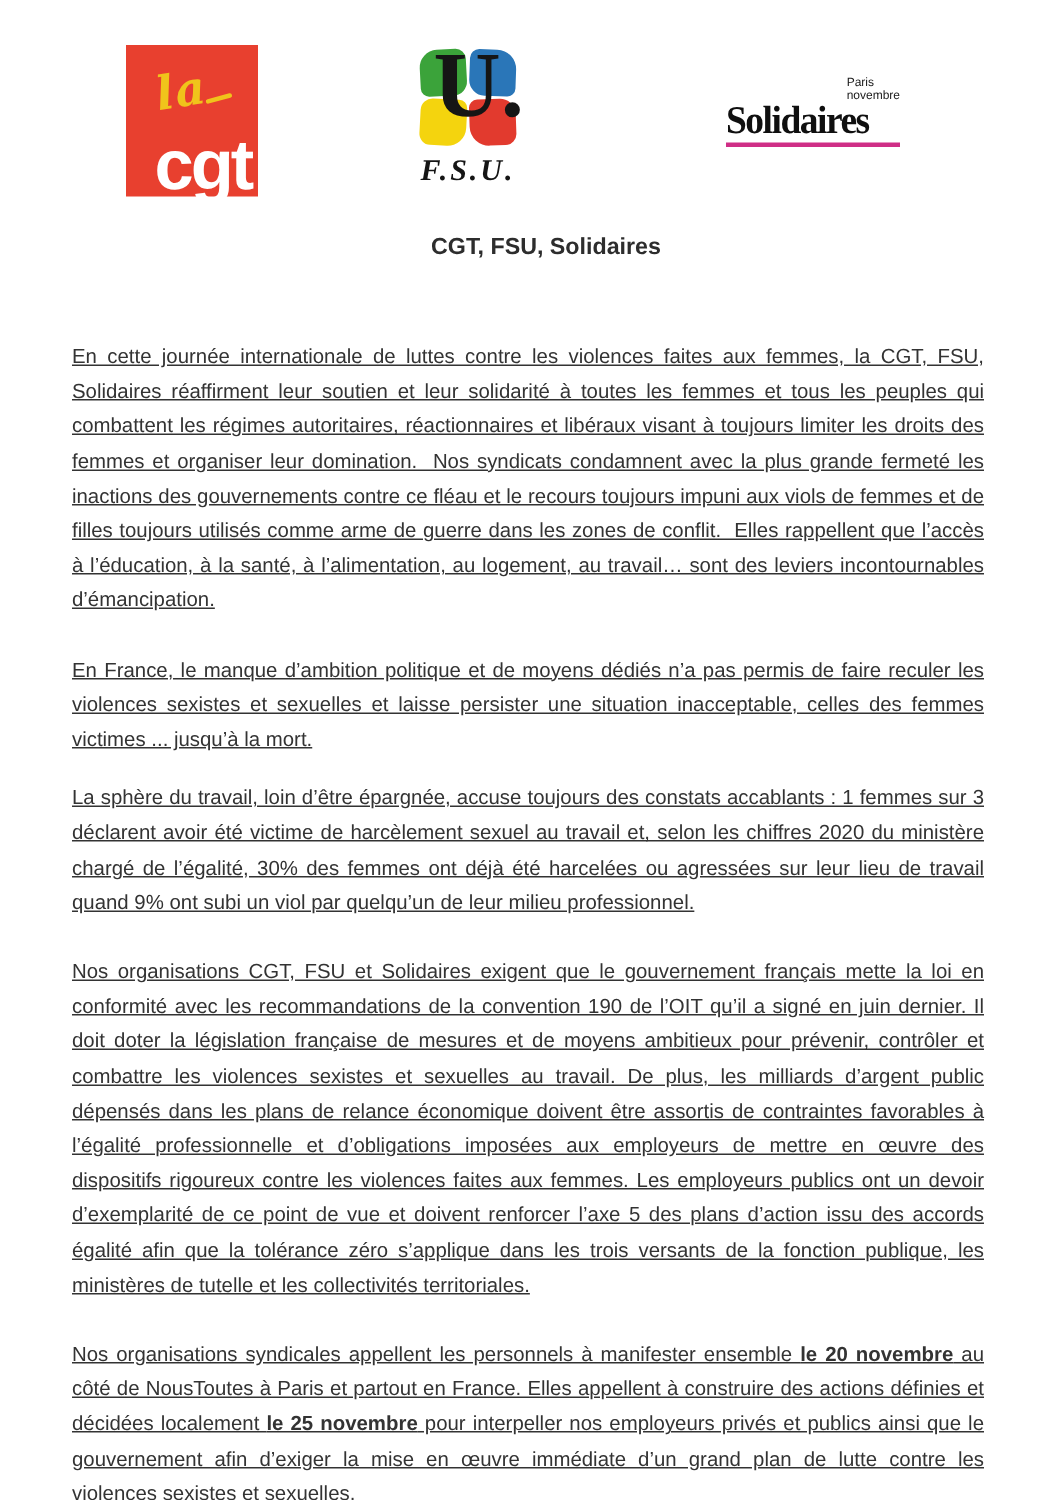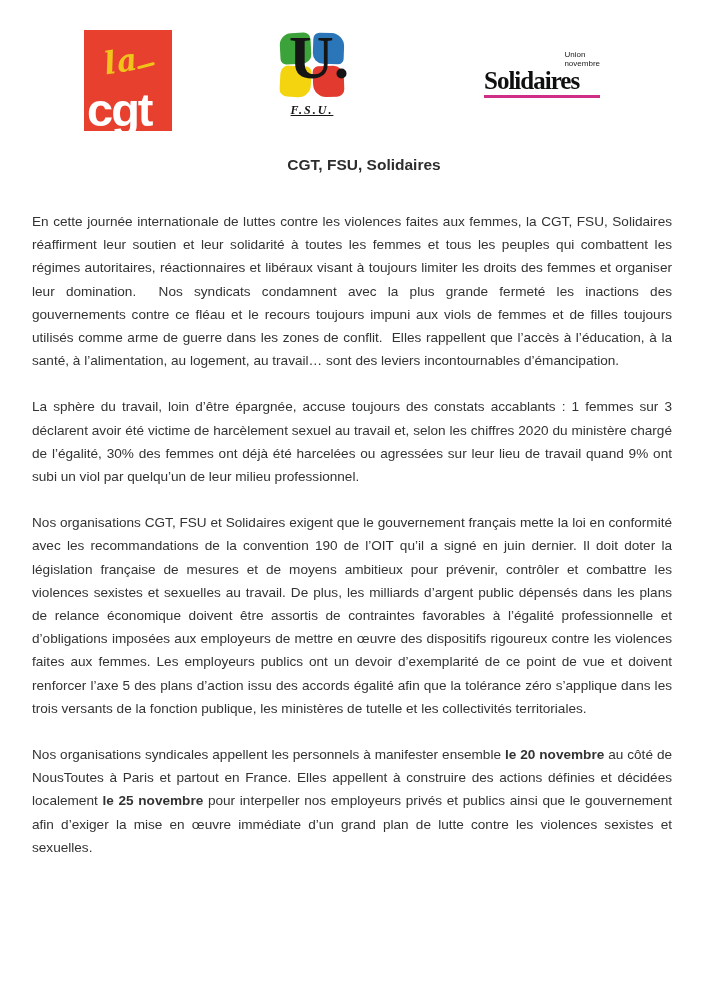--- a/index.html
+++ b/index.html
@@ -16,39 +16,39 @@
 
   
   .cgt-logo { position:absolute; left:84px; top:30px; width:88px; height:101px;
               background:var(--cgt-red,#e8402f); }
   .cgt-la { position:absolute; top:16px; left:20px;
             font-family:"DejaVu Serif",serif; font-style:italic; font-weight:bold;
             font-size:31px; line-height:1; color:var(--cgt-yellow,#f0c41b);
             transform:rotate(-9deg); letter-spacing:1px; }
   .cgt-la::after { content:""; position:absolute; right:-16px; bottom:6px; width:18px; height:3px;
                    background:var(--cgt-yellow,#f0c41b); border-radius:2px; transform:rotate(-6deg); }
-  .cgt-word { position:absolute; bottom:0px; left:3px;
+  .cgt-word { position:absolute; bottom:0px; left:19px;
               font-weight:bold; font-size:47px; line-height:0.92; letter-spacing:-2px;
               color:#ffffff; white-space:nowrap; }
 
   
   .fsu-logo { position:absolute; left:279px; top:33px; width:66px; text-align:center; }
   .fsu-square { position:relative; width:64px; height:64px; margin:0 auto; }
   .sq { position:absolute; width:31px; height:31px; }
   .sq.g { left:0;  top:0;  background:var(--fsu-green,#3ba33a);  border-radius:38% 22% 30% 18%; transform:rotate(-3deg); }
   .sq.b { left:33px; top:0; background:var(--fsu-blue,#2a76b8);  border-radius:20% 42% 18% 34%; transform:rotate(2deg); }
   .sq.y { left:0;  top:33px; background:var(--fsu-yellow,#f4d40e); border-radius:26% 18% 40% 24%; transform:rotate(3deg); }
   .sq.r { left:33px; top:33px; background:var(--fsu-red,#e23a2e);  border-radius:18% 34% 24% 42%; transform:rotate(-2deg); }
   .fsu-u { position:absolute; left:9px; top:-7px;
            font-family:"Liberation Serif","DejaVu Serif",serif; font-weight:bold;
            font-size:62px; line-height:1; color:#151515; }
   .fsu-label { margin-top:6px;
                font-family:"Liberation Serif","DejaVu Serif",serif;
-               font-style:italic; font-weight:bold; font-size:12px;
-               letter-spacing:2px; color:#151515;text-decoration:underline; }
+               font-style:italic; font-weight:bold; font-size:20px;
+               letter-spacing:2px; color:#151515; }
 
   
   .sol-logo { position:absolute; left:484px; top:50px; width:118px; }
   .sol-tag { width:fit-content; margin-left:auto; margin-right:2px;
              font-size:8px; line-height:1.15; color:#1a1a1a; text-align:left; }
   .sol-name { font-family:"Liberation Serif","DejaVu Serif",serif; font-weight:bold;
               font-size:25px; line-height:1; letter-spacing:-1px; color:#0f0f0f;
               transform:scaleY(1.05); }
   .sol-underline { height:3px; background:var(--sol-pink,#cf2e86); margin-top:2px; width:116px; }
 
@@ -56,21 +56,21 @@
   .title { position:absolute; top:139px; left:0; width:704px; margin:12px;
            text-align:center; color:#2d2d2d; font-weight:bold; }
   .t1 { font-size:15.5px; line-height:27px; }
   .t2 { font-size:17px;  line-height:31px; }
 
   
   .body { position:absolute; top:210px; left:32px; width:640px;
           font-size:13.6px; line-height:23.2px; text-align:justify; color:#333333; }
   .block { margin:0; }
   .block + .block { margin-top:23px; }
-  .body p { margin:0; }
+  .body p { margin:16px;text-decoration:underline; }
   .bold { font-weight:bold; }
 </style>
 </head>
 <body>
 
 <div class="page">
 
   <header class="logos">
 
     <div class="cgt-logo">
@@ -84,38 +84,39 @@
         <span class="sq b"></span>
         <span class="sq y"></span>
         <span class="sq r"></span>
         <span class="fsu-u">U.</span>
       </div>
       <div class="fsu-label">F.S.U.</div>
     </div>
 
     <div class="sol-logo">
       <div class="sol-tag">
-        <div>Union</div>
+        <div>Paris</div>
         <div>novembre</div>
       </div>
       <div class="sol-name">Solidaires</div>
       <div class="sol-underline"></div>
     </div>
 
   </header>
 
   <h1 class="title">
     <div class="t1">CGT, FSU, Solidaires</div>
   </h1>
 
   <main class="body">
       <div class="block">
         <p><span>En cette journée internationale de luttes contre les violences faites aux femmes, la CGT, FSU, Solidaires réaffirment leur soutien et leur solidarité à toutes les femmes et tous les peuples qui combattent les régimes autoritaires, réactionnaires et libéraux visant à toujours limiter les droits des femmes et organiser leur domination.&nbsp; Nos syndicats condamnent avec la plus grande fermeté les inactions des gouvernements contre ce fléau et le recours toujours impuni aux viols de femmes et de filles toujours utilisés comme arme de guerre dans les zones de conflit.&nbsp; Elles rappellent que l’accès à l’éducation, à la santé, à l’alimentation, au logement, au travail… sont des leviers incontournables d’émancipation.</span></p>
       </div>
       <div class="block">
+        <p><span>En France, le manque d’ambition politique et de moyens dédiés n’a pas permis de faire reculer les violences sexistes et sexuelles et laisse persister une situation inacceptable, celles des femmes victimes ... jusqu’à la mort.</span></p>
         <p><span>La sphère du travail, loin d’être épargnée, accuse toujours des constats accablants : 1 femmes sur 3 déclarent avoir été victime de harcèlement sexuel au travail et, selon les chiffres 2020 du ministère chargé de l’égalité, 30% des femmes ont déjà été harcelées ou agressées sur leur lieu de travail quand 9% ont subi un viol par quelqu’un de leur milieu professionnel.</span></p>
       </div>
       <div class="block">
         <p><span>Nos organisations CGT, FSU et Solidaires exigent que le gouvernement français mette la loi en conformité avec les recommandations de la convention 190 de l’OIT qu’il a signé en juin dernier. Il doit doter la législation française de mesures et de moyens ambitieux pour prévenir, contrôler et combattre les violences sexistes et sexuelles au travail. De plus, les milliards d’argent public dépensés dans les plans de relance économique doivent être assortis de contraintes favorables à l’égalité professionnelle et d’obligations imposées aux employeurs de mettre en œuvre des dispositifs rigoureux contre les violences faites aux femmes. Les employeurs publics ont un devoir d’exemplarité de ce point de vue et doivent renforcer l’axe 5 des plans d’action issu des accords égalité afin que la tolérance zéro s’applique dans les trois versants de la fonction publique, les ministères de tutelle et les collectivités territoriales.</span></p>
       </div>
       <div class="block">
         <p><span>Nos organisations syndicales appellent les personnels à manifester ensemble </span><span class="bold">le 20 novembre</span><span> au côté de NousToutes à Paris et partout en France. Elles appellent à construire des actions définies et décidées localement </span><span class="bold">le 25 novembre</span><span> pour interpeller nos employeurs privés et publics ainsi que le gouvernement afin d’exiger la mise en œuvre immédiate d’un grand plan de lutte contre les violences sexistes et sexuelles.</span></p>
       </div>
     </main>
 

